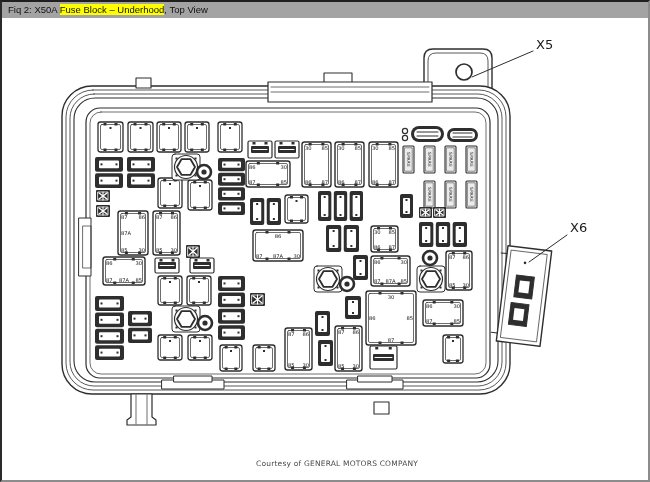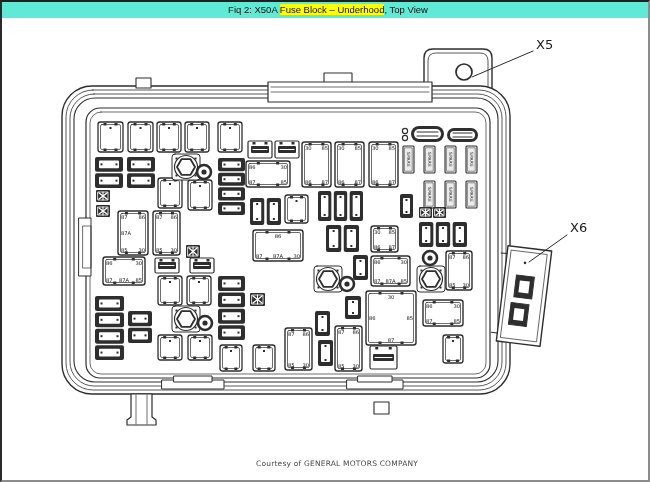--- a/index.html
+++ b/index.html
@@ -2,22 +2,22 @@
 <html><head>
 <meta charset="utf-8">
 <style>
   html,body{margin:0;padding:0;}
   body{width:650px;height:482px;position:relative;background:#ffffff;
        font-family:"Liberation Sans",sans-serif;overflow:hidden;}
   .frame{position:absolute;left:0;top:0;width:650px;height:482px;box-sizing:border-box;
          border-top:2px solid #1f1f1f;border-left:2px solid #2a2a2a;
          border-right:2px solid #8c8c8c;border-bottom:2px solid #8c8c8c;}
   .titlebar{position:absolute;left:2px;top:2px;width:646px;height:16px;
-            background:#5eead4;font-size:9.5px;line-height:16px;
-            padding-left:6px;box-sizing:border-box;color:#111;white-space:pre;text-align:center;}
+            background:#a3a3a3;font-size:9.5px;line-height:16px;
+            padding-left:6px;box-sizing:border-box;color:#111;white-space:pre;}
   .hl{background:#ffff00;}
   svg{position:absolute;left:0;top:0;}
   text{font-family:"DejaVu Sans",sans-serif;}
   .callout{font-size:13px;fill:#1a1a1a;}
   .credit{font-size:7.5px;fill:#4a4a4a;letter-spacing:.2px;}
 </style>
 </head>
 <body>
 
 <div class="frame"></div>

